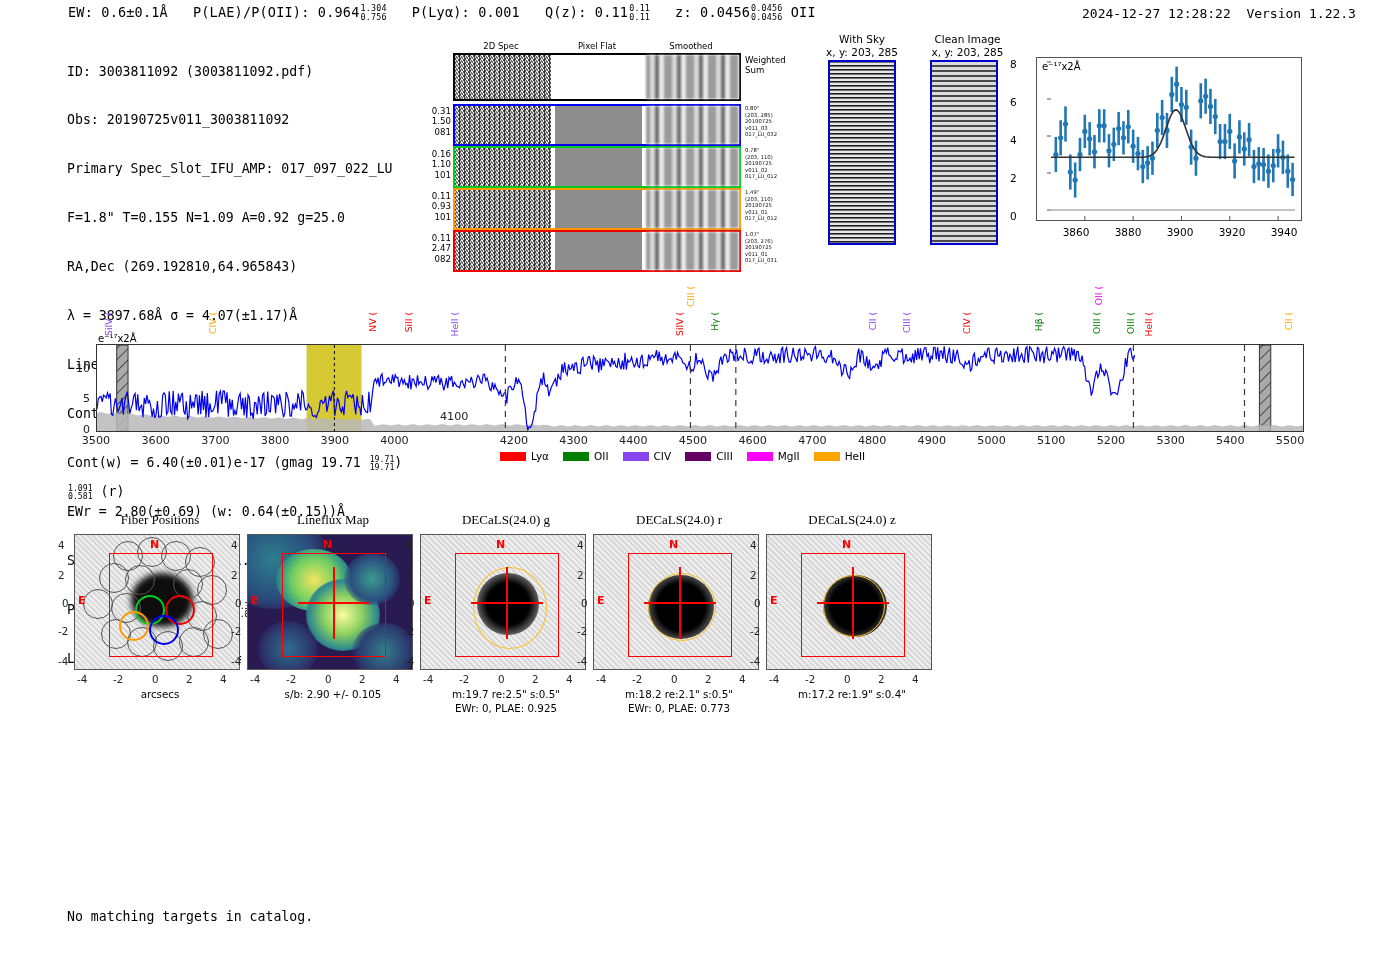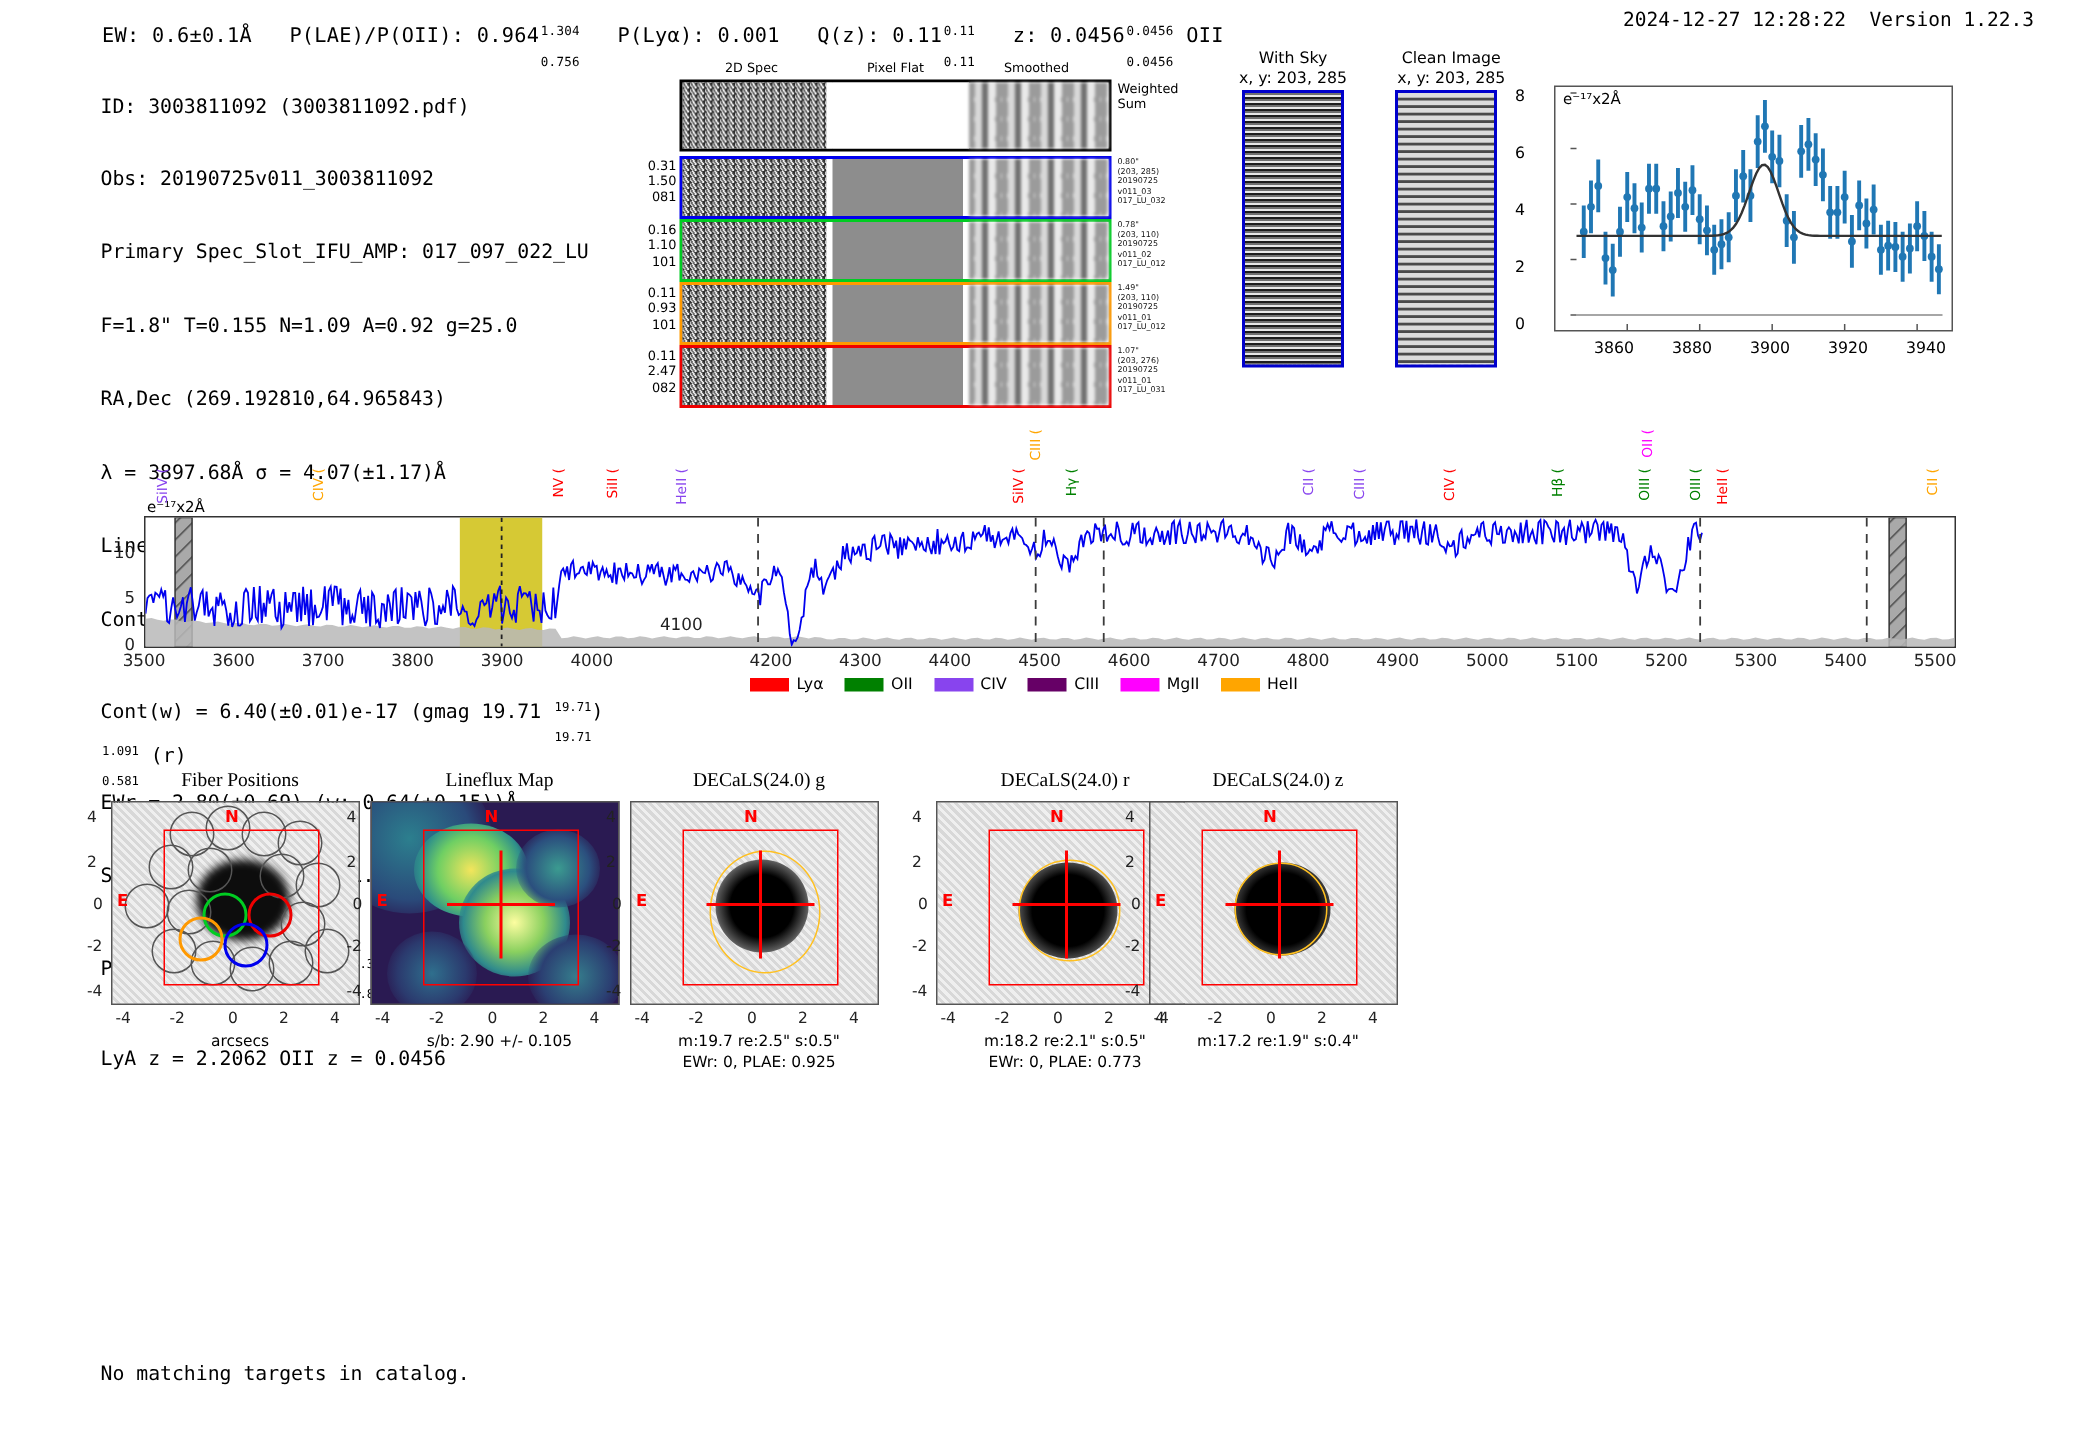--- a/index.html
+++ b/index.html
@@ -3,21 +3,21 @@
 <meta charset="utf-8">
 <style>
   html,body{margin:0;padding:0;background:#ffffff;}
   body{width:1400px;height:953px;position:relative;overflow:hidden;
        font-family:"DejaVu Sans Mono","Liberation Mono",monospace;color:#000;}
   .mono{font-family:"DejaVu Sans Mono","Liberation Mono",monospace;}
   .sans{font-family:"DejaVu Sans","Liberation Sans",sans-serif;}
   .abs{position:absolute;}
   .frac{display:inline-block;vertical-align:middle;font-size:.62em;line-height:1.02;text-align:left;
         margin-left:1px;font-family:"DejaVu Sans Mono",monospace;}
-  .frac span{display:block;margin-top:12px;}
+  .frac span{display:block;}
 
   
   #hdr-left{left:68px;top:4px;font-size:13.5px;letter-spacing:.2px;white-space:nowrap;}
   #hdr-right{left:1082px;top:6px;font-size:13px;white-space:nowrap;}
 
   
   #info{left:67px;top:31px;font-size:13.2px;line-height:16.3px;white-space:pre;}
   #info .ln{white-space:nowrap;}
 
   
@@ -549,21 +549,21 @@
   <div class="ptk" style="left:-2px;top:143px;">-4</div>
   <div class="ptk" style="left:17px;top:161px;">-4</div>
   <div class="ptk" style="left:53px;top:161px;">-2</div>
   <div class="ptk" style="left:92px;top:161px;">0</div>
   <div class="ptk" style="left:126px;top:161px;">2</div>
   <div class="ptk" style="left:160px;top:161px;">4</div>
   <div class="pcap" style="top:176px;">m:19.7  re:2.5"  s:0.5"</div>
   <div class="pcap" style="top:190px;">EWr: 0, PLAE: 0.925</div>
 </div>
 
-<div class="panel" style="left:579px;top:512px;width:200px;height:212px;margin-left:31px;">
+<div class="panel" style="left:579px;top:512px;width:200px;height:212px;">
   <div class="ptitle" style="top:0;">DECaLS(24.0) r</div>
   <div class="pbox greyfield" style="left:14px;top:22px;width:166px;height:136px;">
     <div class="blob" style="left:54px;top:40px;width:66px;height:64px;background:radial-gradient(circle,#000 0%,#000 52%,#4a4a4a 70%,#b5b5b5 87%,rgba(230,230,230,0) 100%);"></div>
     <div class="redbox" style="left:34px;top:18px;width:104px;height:104px;"></div>
     <div class="ell" style="left:54px;top:38px;width:68px;height:68px;"></div>
     <div class="cross-h" style="left:50px;top:67px;width:72px;"></div>
     <div class="cross-v" style="left:85px;top:32px;height:72px;"></div>
   </div>
   <div class="compass" style="left:90px;top:26px;">N</div>
   <div class="compass" style="left:18px;top:82px;">E</div>

